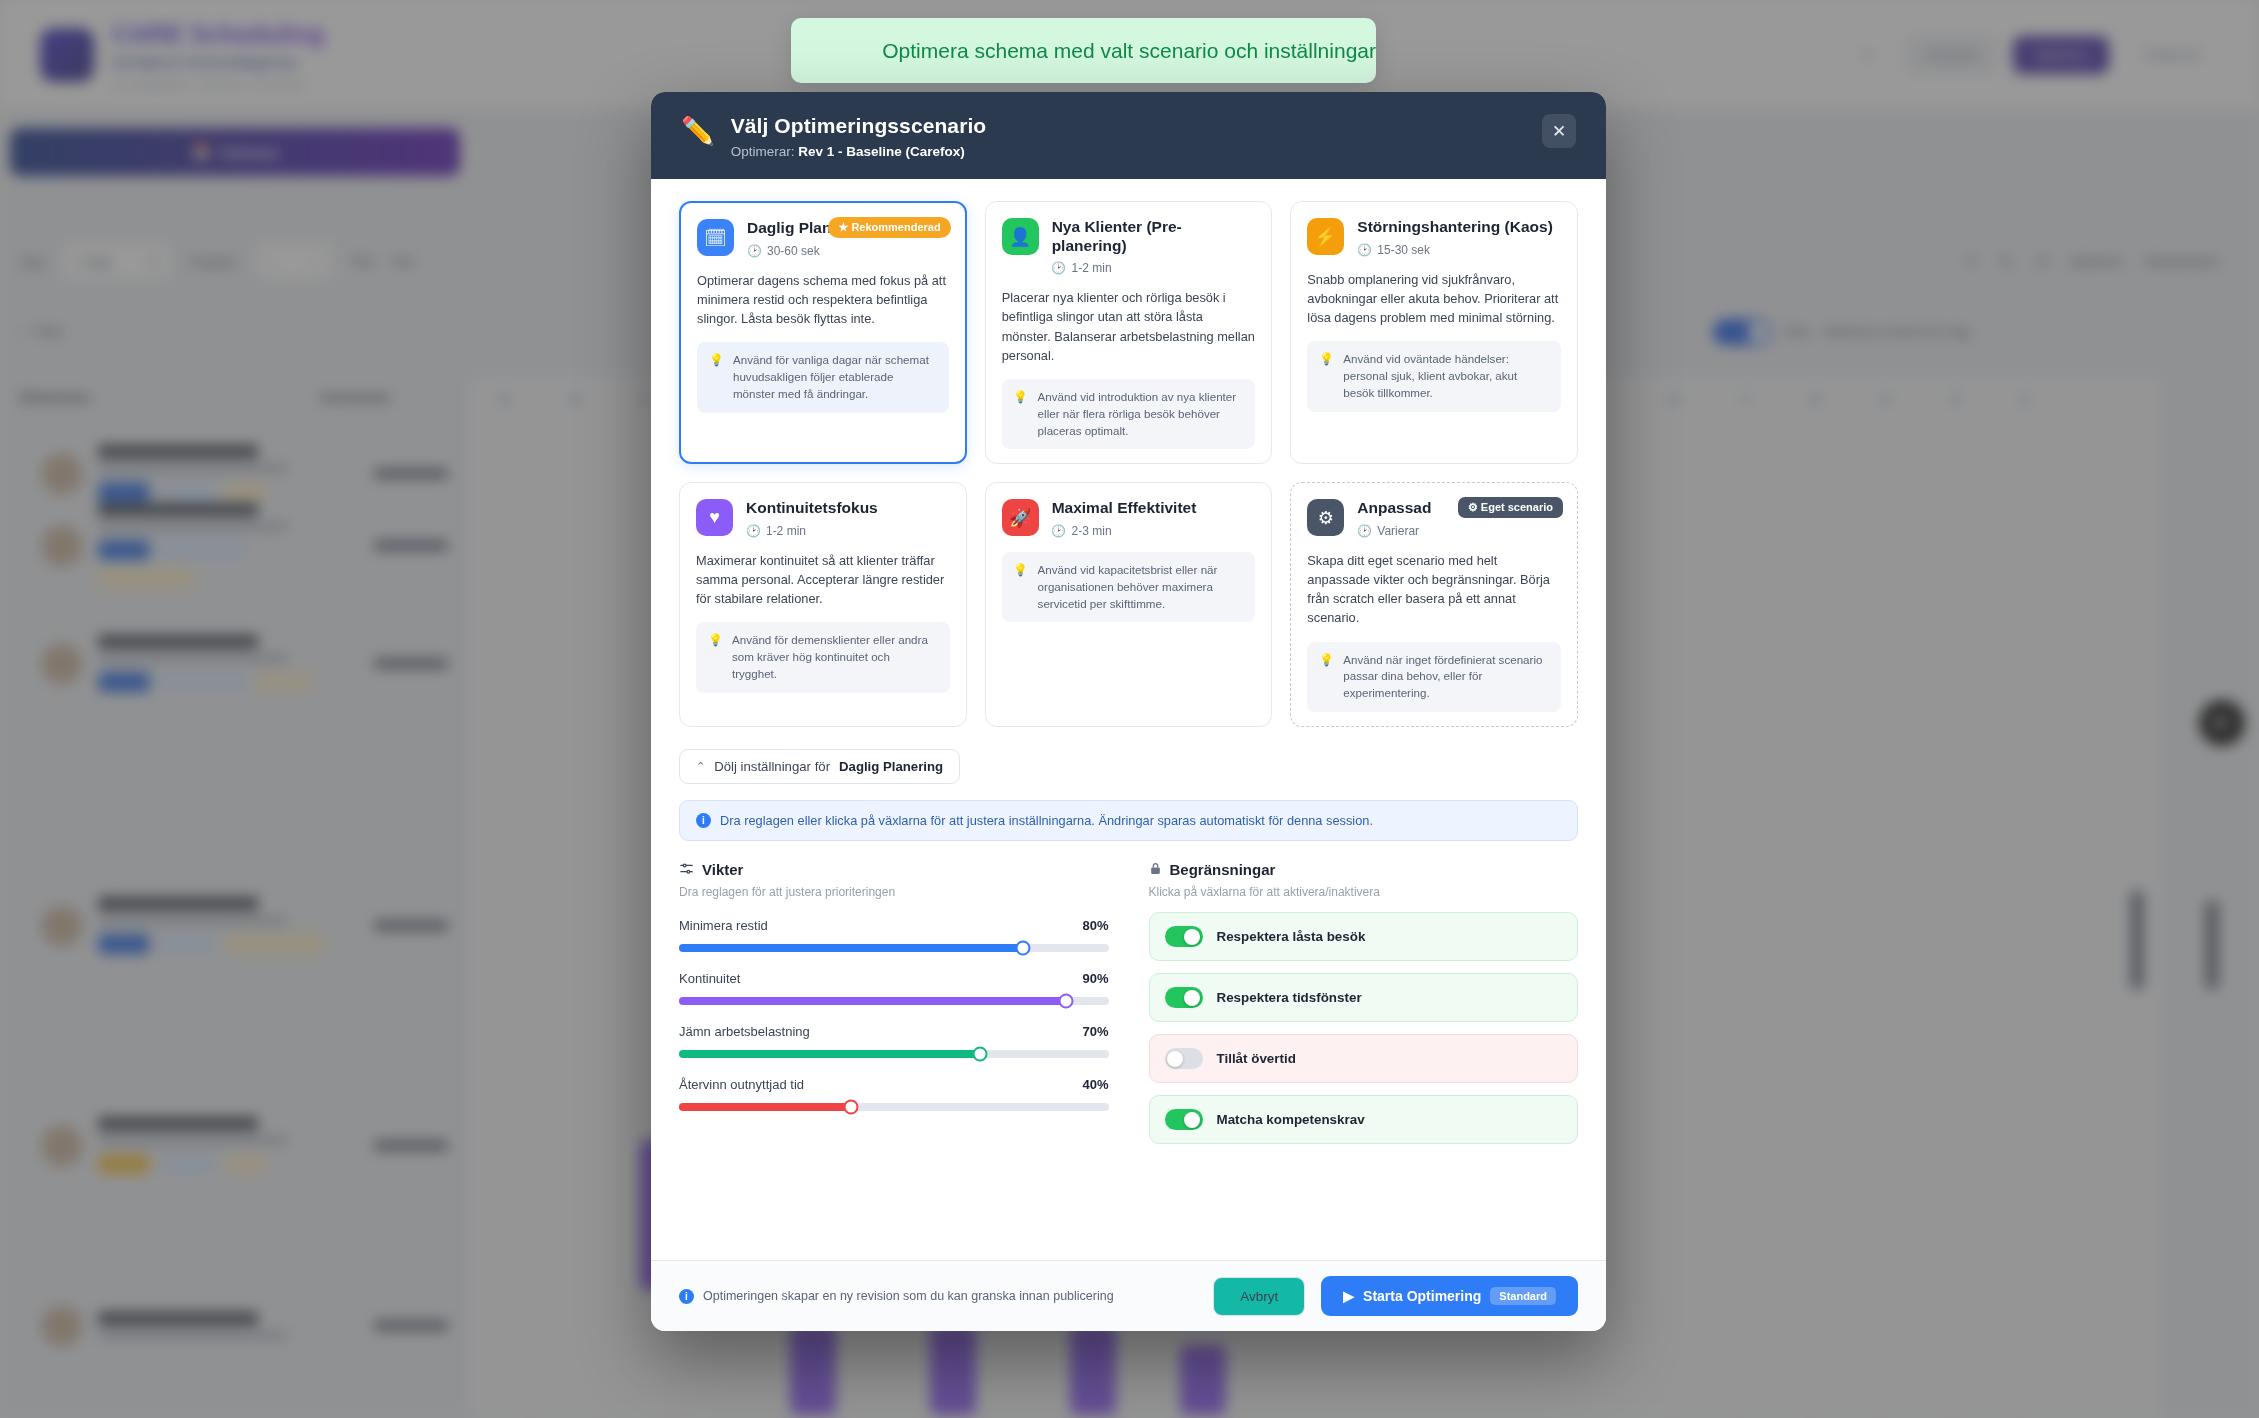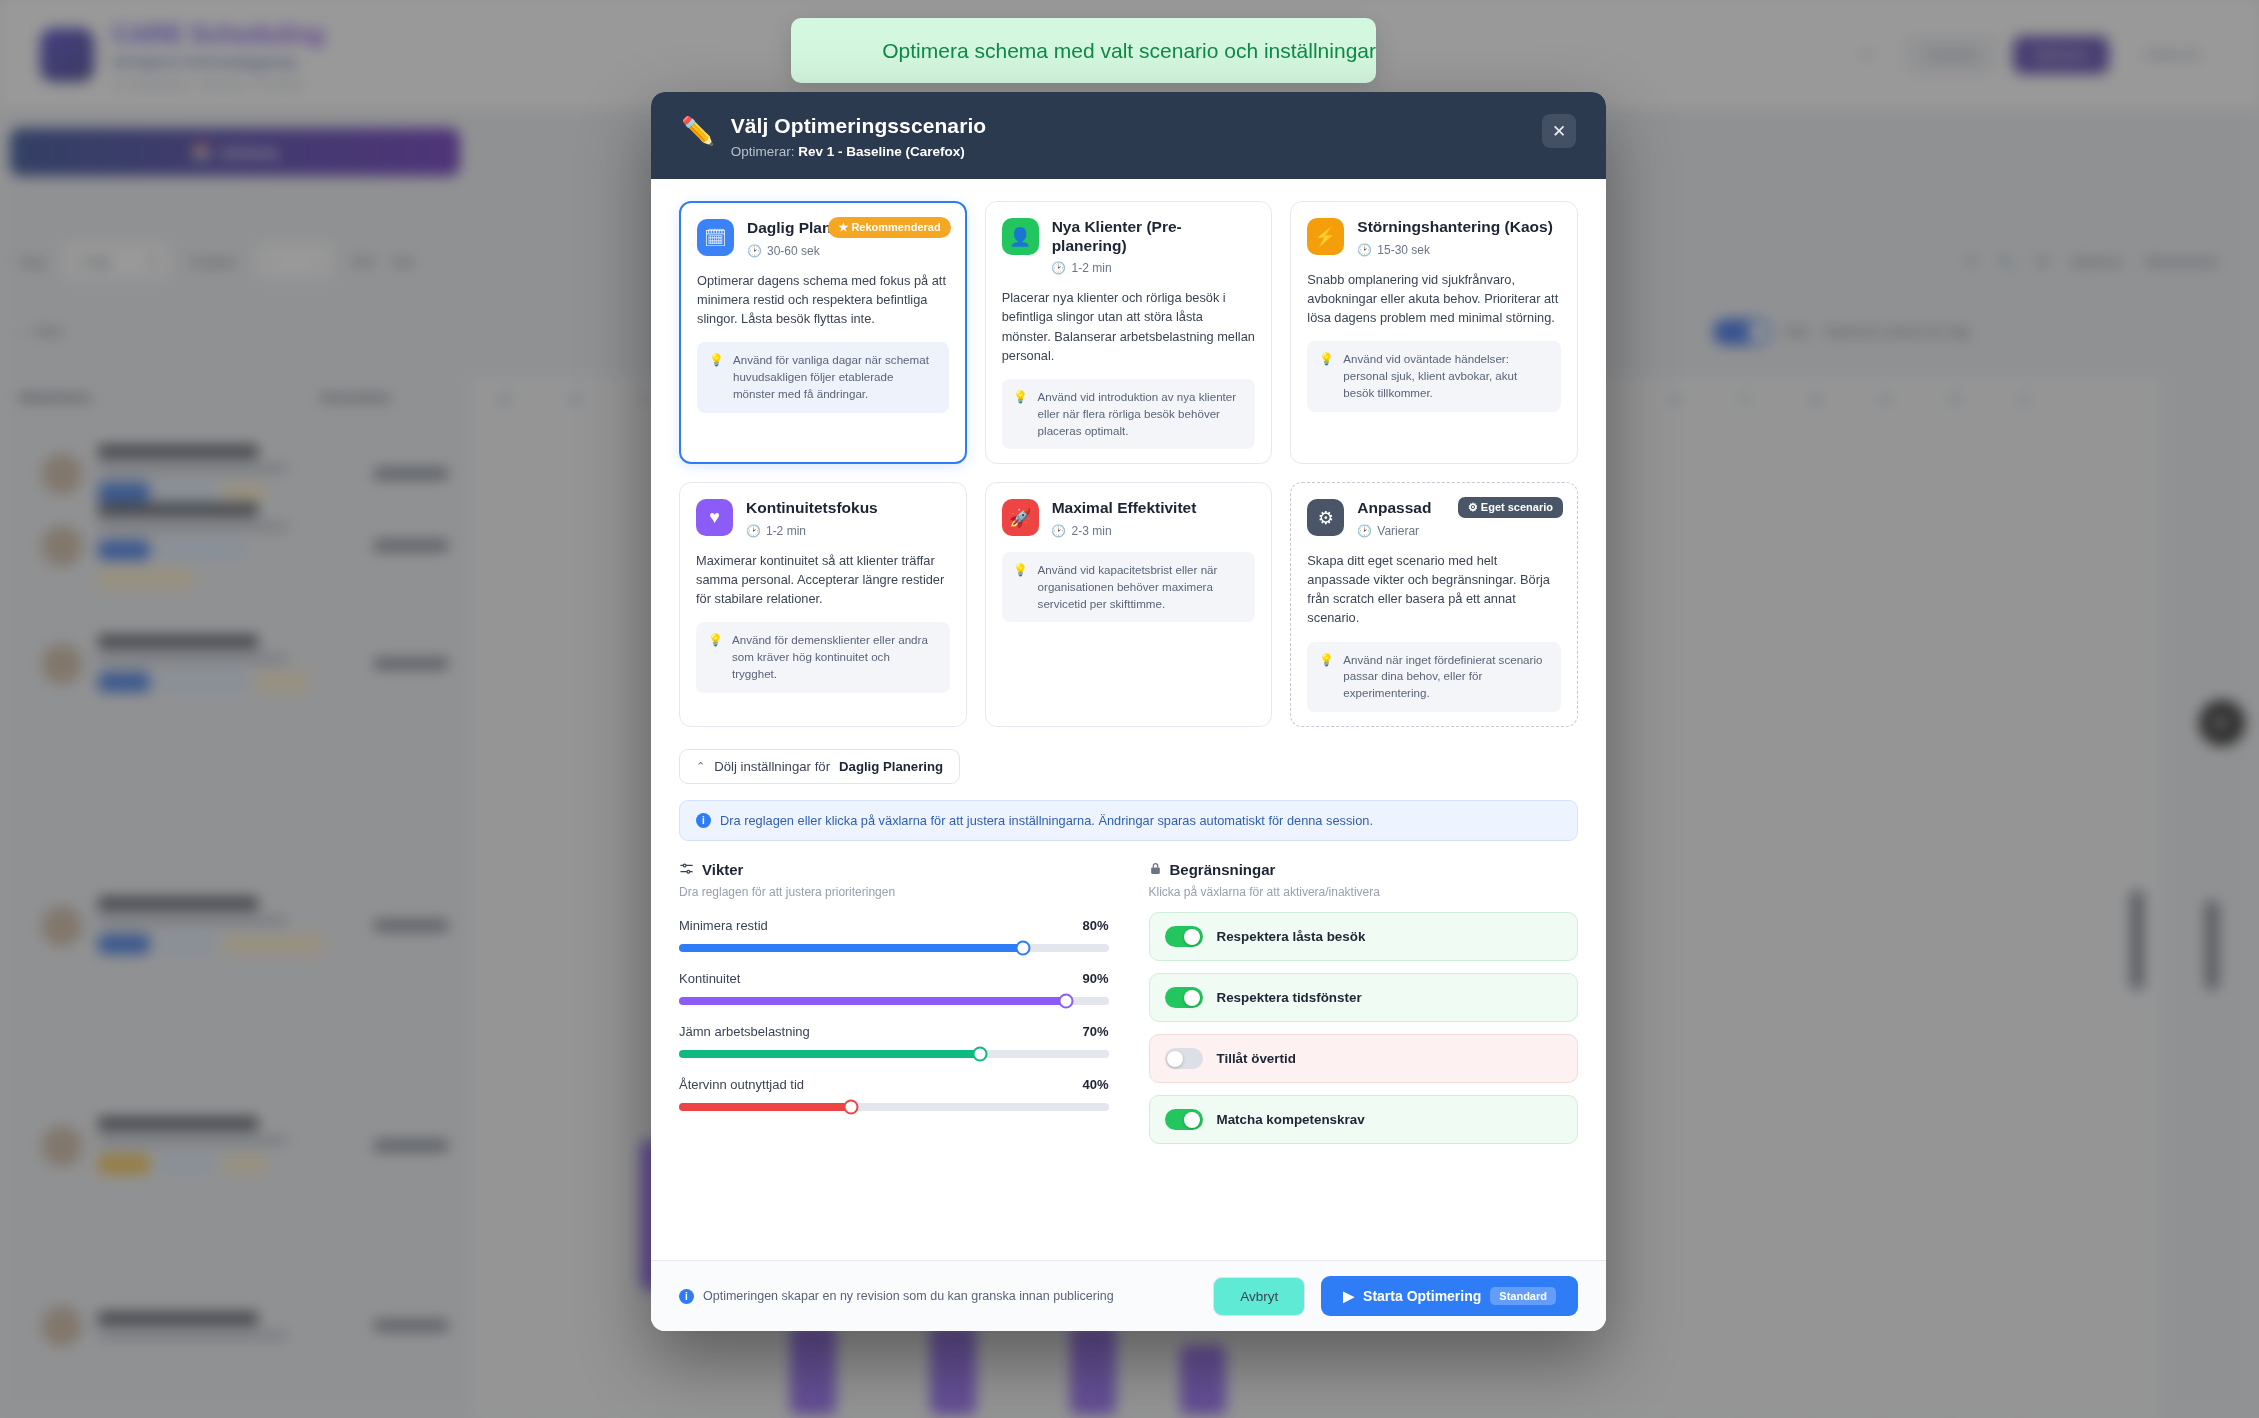--- a/index.html
+++ b/index.html
@@ -197,21 +197,21 @@
   .tg-row.on .tg-knob { right: 2.5px; }
   .tg-row.off .tg-knob { left: 2.5px; }
   .tg-label { font-size: 13.4px; font-weight: 700; color: #1d2433; }
 
   .modal-foot {
     flex: none; border-top: 1px solid #e6e8ed; background: #fafbfc;
     padding: 15px 28px; display: flex; align-items: center; gap: 16px;
   }
   .foot-note { font-size: 12.5px; color: #5a6478; display: flex; gap: 9px; align-items: center; }
   .btn { border: none; border-radius: 9px; cursor: pointer; font-family: inherit; }
-  .btn-cancel { margin-left: auto; background: #5eead4; border: 1px solid #dfe3e8;
+  .btn-cancel { margin-left: auto; background: #14b8a6; border: 1px solid #dfe3e8;
     padding: 11px 26px; font-size: 13.5px; color: #3b4454; }
   .btn-start { background: #2f7df6; color: #fff; padding: 11px 22px; font-size: 14px;
     font-weight: 700; display: flex; align-items: center; gap: 9px; }
   .btn-start .chip { background: rgba(255,255,255,.25); border-radius: 5px; padding: 3px 9px;
     font-size: 11px; font-weight: 600; }
 </style>
 </head>
 <body>
 
 <div id="bg-app">

